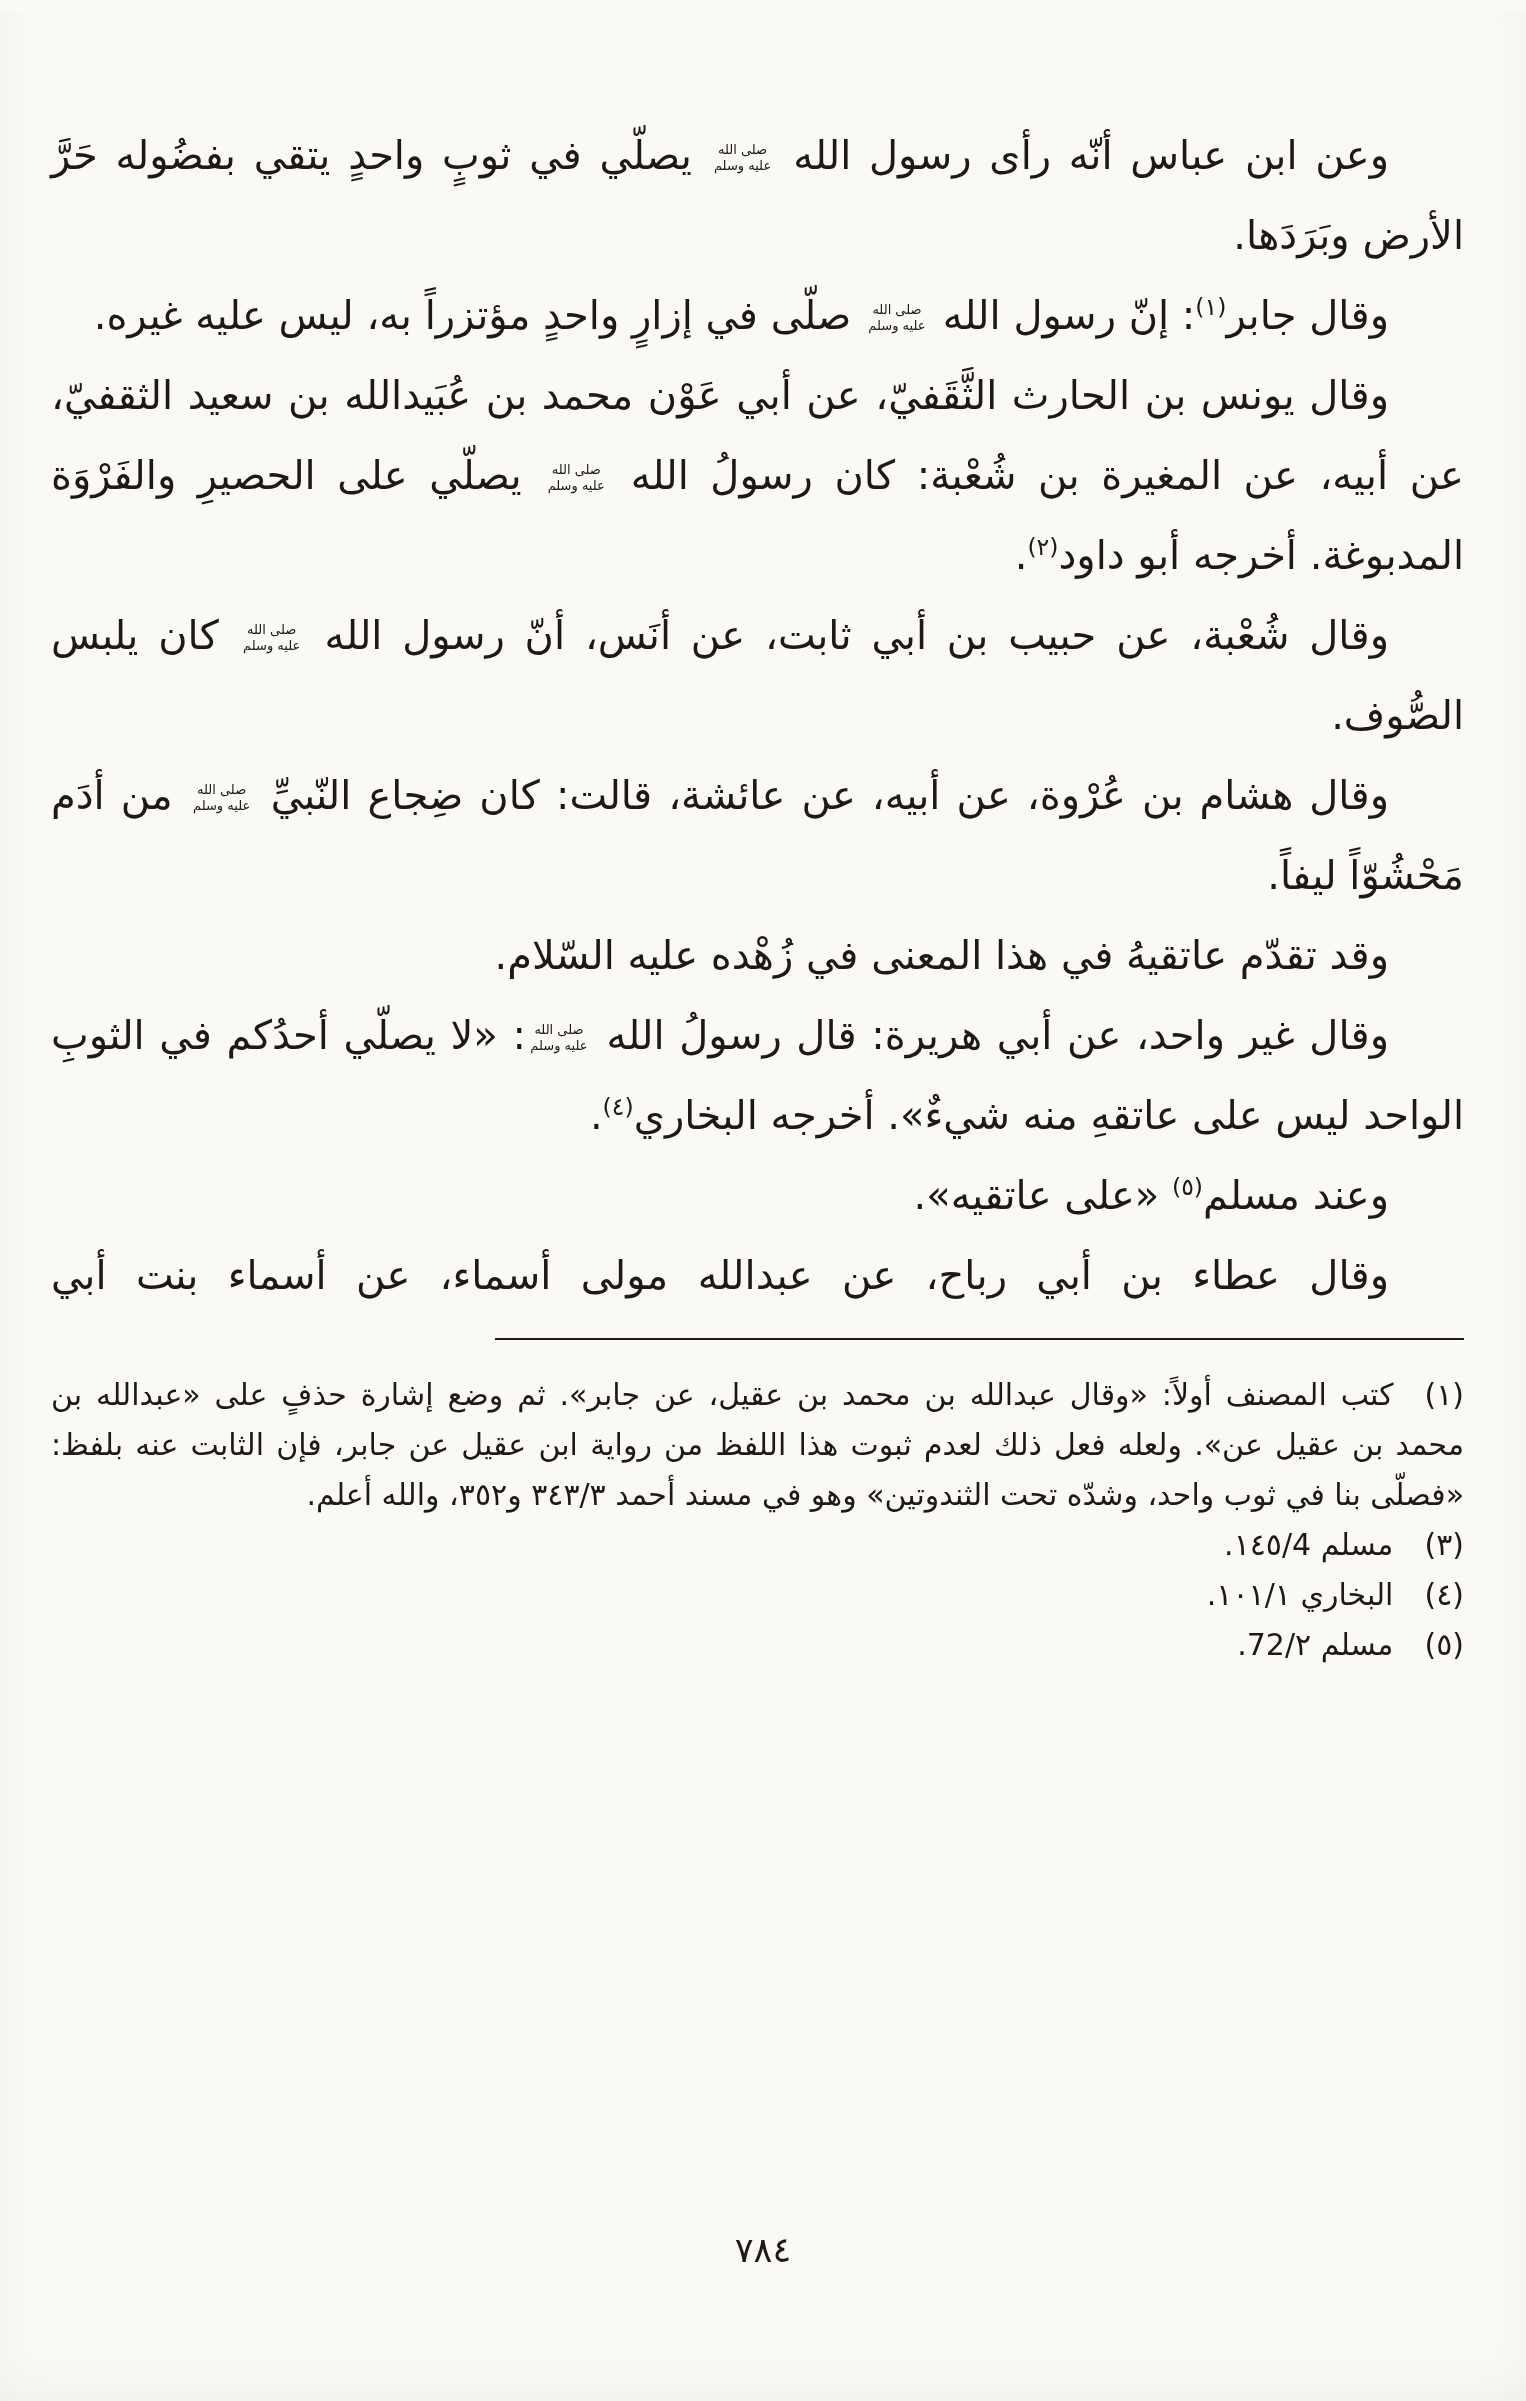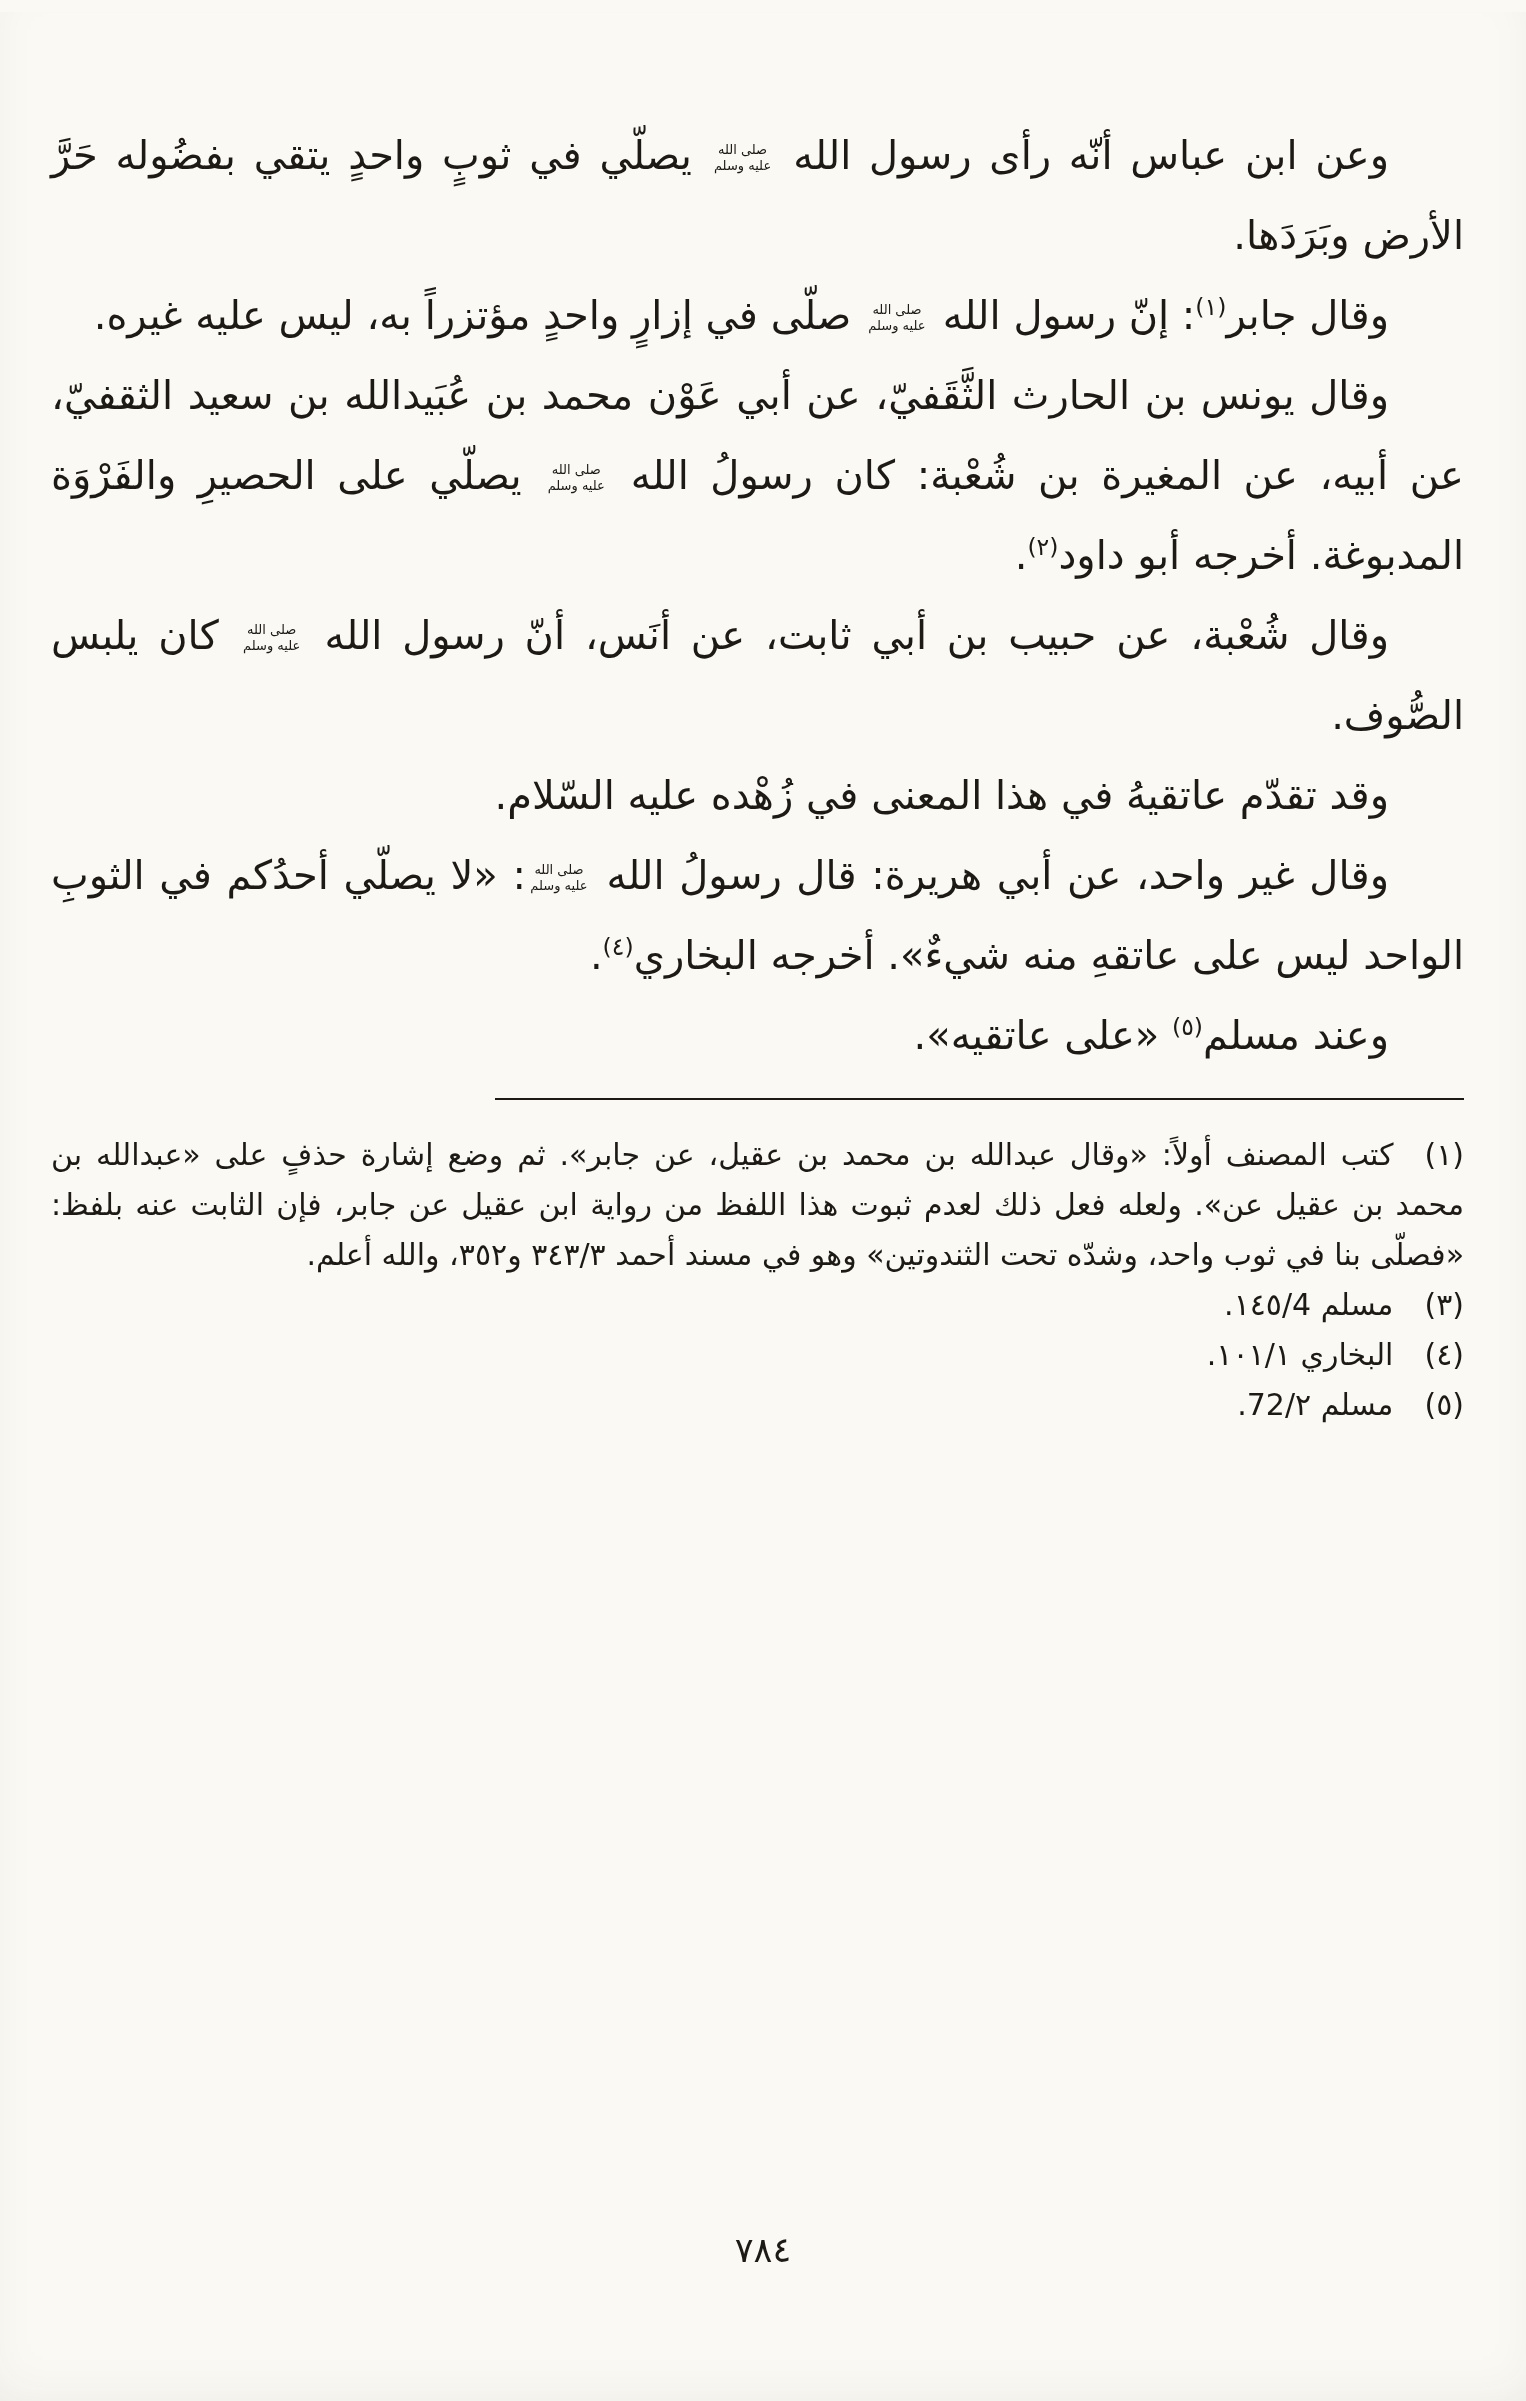--- a/index.html
+++ b/index.html
@@ -97,23 +97,25 @@
 </style>
 </head>
 <body>
 
 <div class="page">
   <main class="body-text" id="main-text">
       <p class="para">وعن ابن عباس أنّه رأى رسول الله <span class="saw">صلى الله عليه وسلم</span> يصلّي في ثوبٍ واحدٍ يتقي بفضُوله حَرَّ الأرض وبَرَدَها.</p>
       <p class="para">وقال جابر<sup class="fnref">(١)</sup>: إنّ رسول الله <span class="saw">صلى الله عليه وسلم</span> صلّى في إزارٍ واحدٍ مؤتزراً به، ليس عليه غيره.</p>
       <p class="para">وقال يونس بن الحارث الثَّقَفيّ، عن أبي عَوْن محمد بن عُبَيدالله بن سعيد الثقفيّ، عن أبيه، عن المغيرة بن شُعْبة: كان رسولُ الله <span class="saw">صلى الله عليه وسلم</span> يصلّي على الحصيرِ والفَرْوَة المدبوغة. أخرجه أبو داود<sup class="fnref">(٢)</sup>.</p>
       <p class="para">وقال شُعْبة، عن حبيب بن أبي ثابت، عن أنَس، أنّ رسول الله <span class="saw">صلى الله عليه وسلم</span> كان يلبس الصُّوف.</p>
+      <p class="para">وقال هشام بن عُرْوة، عن أبيه، عن عائشة، قالت: كان ضِجاع النّبيِّ <span class="saw">صلى الله عليه وسلم</span> من أدَم مَحْشُوّاً ليفاً.</p>
       <p class="para">وقد تقدّم عاتقيهُ في هذا المعنى في زُهْده عليه السّلام.</p>
       <p class="para">وقال غير واحد، عن أبي هريرة: قال رسولُ الله <span class="saw">صلى الله عليه وسلم</span>: «لا يصلّي أحدُكم في الثوبِ الواحد ليس على عاتقهِ منه شيءٌ». أخرجه البخاري<sup class="fnref">(٤)</sup>.</p>
       <p class="para">وعند مسلم<sup class="fnref">(٥)</sup> «على عاتقيه».</p>
+      <p class="para continues">وقال عطاء بن أبي رباح، عن عبدالله مولى أسماء، عن أسماء بنت أبي</p>
     </main>
 
   <hr class="footnote-rule">
 
   <section class="footnotes" id="footnotes">
       <div class="footnote"><span class="fn-num">(١)</span><span class="fn-text">كتب المصنف أولاً: «وقال عبدالله بن محمد بن عقيل، عن جابر». ثم وضع إشارة حذفٍ على «عبدالله بن محمد بن عقيل عن». ولعله فعل ذلك لعدم ثبوت هذا اللفظ من رواية ابن عقيل عن جابر، فإن الثابت عنه بلفظ: «فصلّى بنا في ثوب واحد، وشدّه تحت الثندوتين» وهو في مسند أحمد ٣٤٣/٣ و٣٥٢، والله أعلم.</span></div>
       <div class="footnote"><span class="fn-num">(٣)</span><span class="fn-text">مسلم ١٤٥/4.</span></div>
       <div class="footnote"><span class="fn-num">(٤)</span><span class="fn-text">البخاري ١٠١/١.</span></div>
       <div class="footnote"><span class="fn-num">(٥)</span><span class="fn-text">مسلم 72/٢.</span></div>
     </section>

